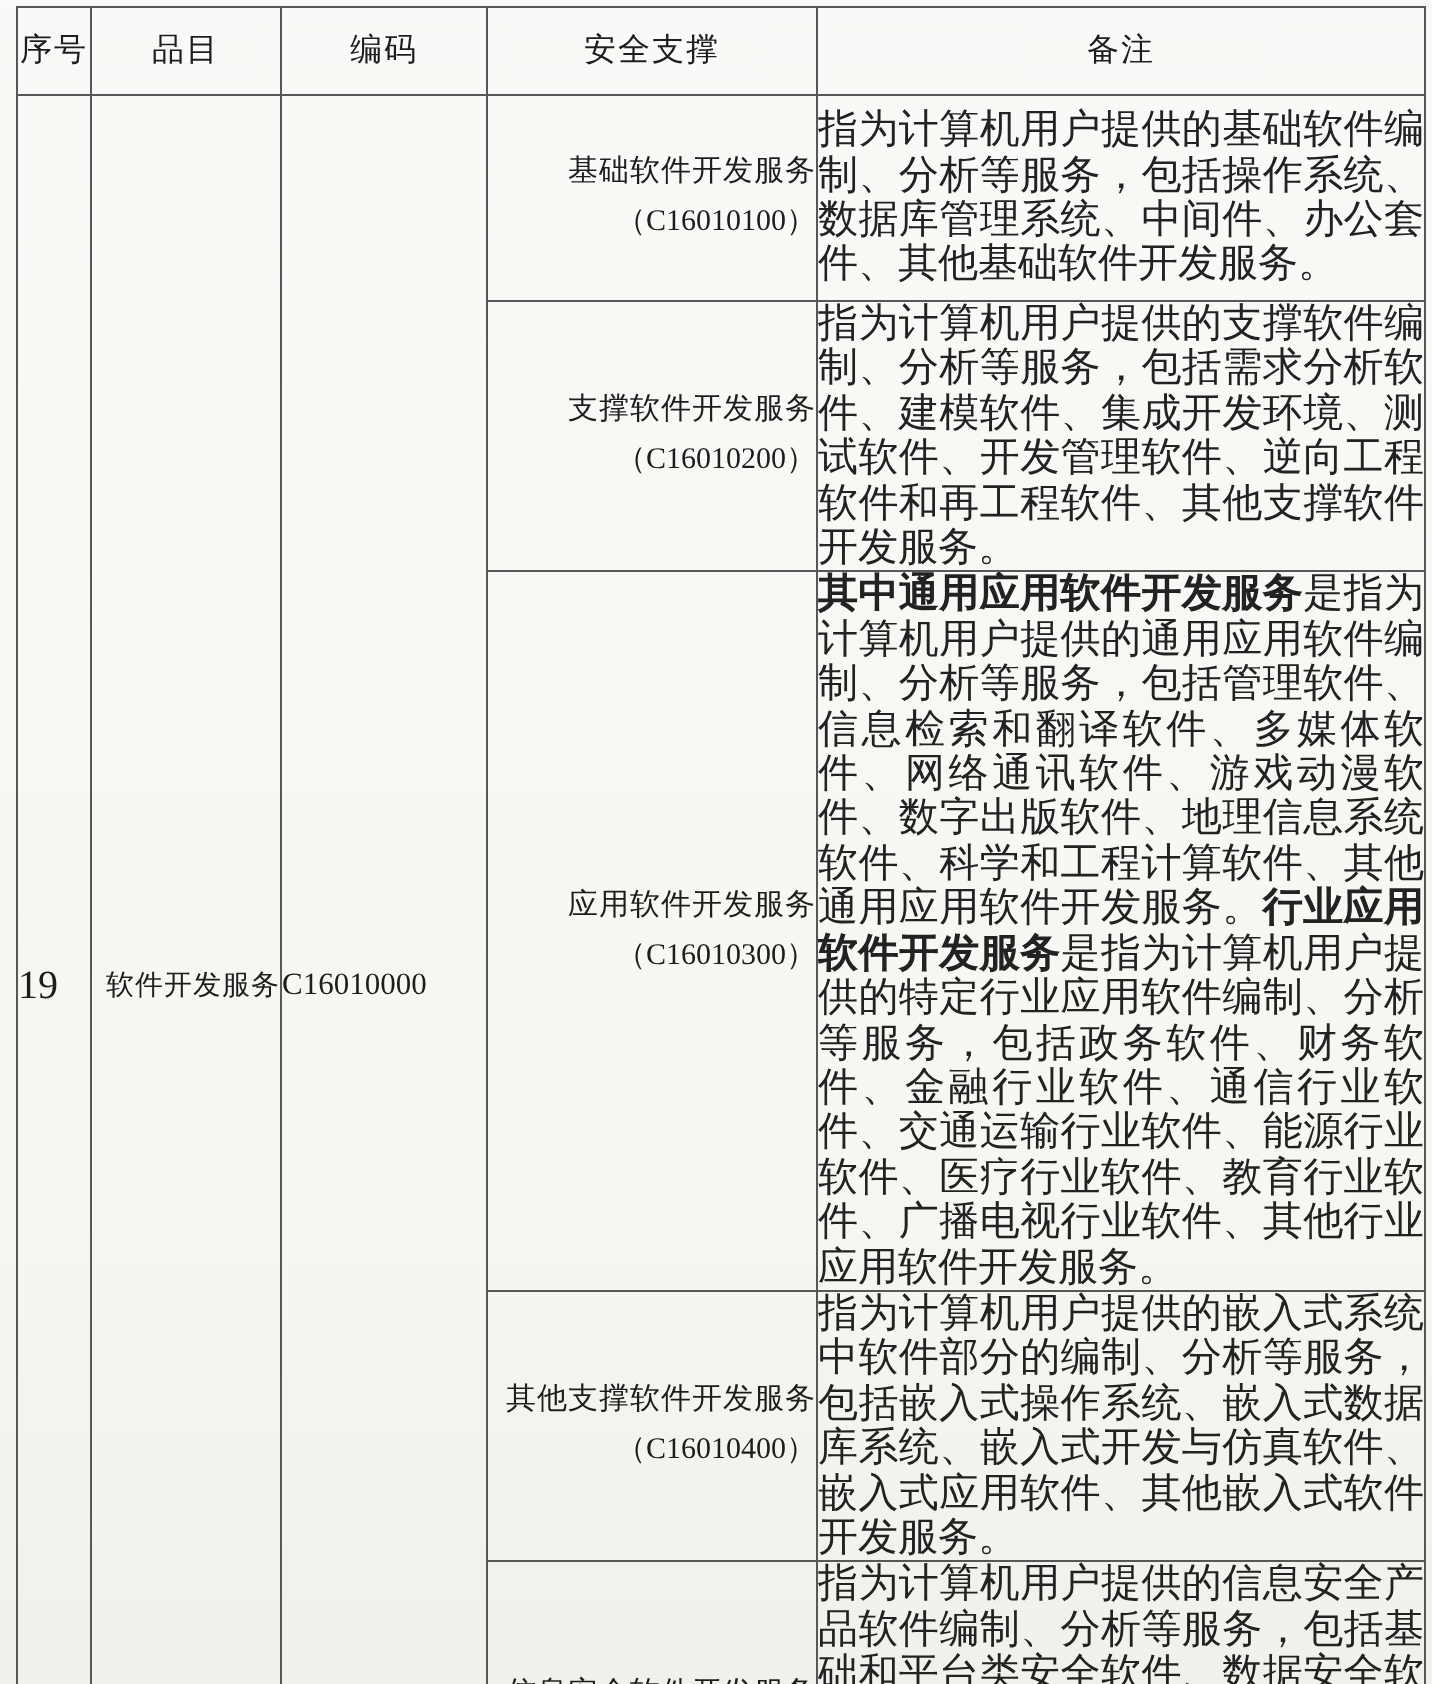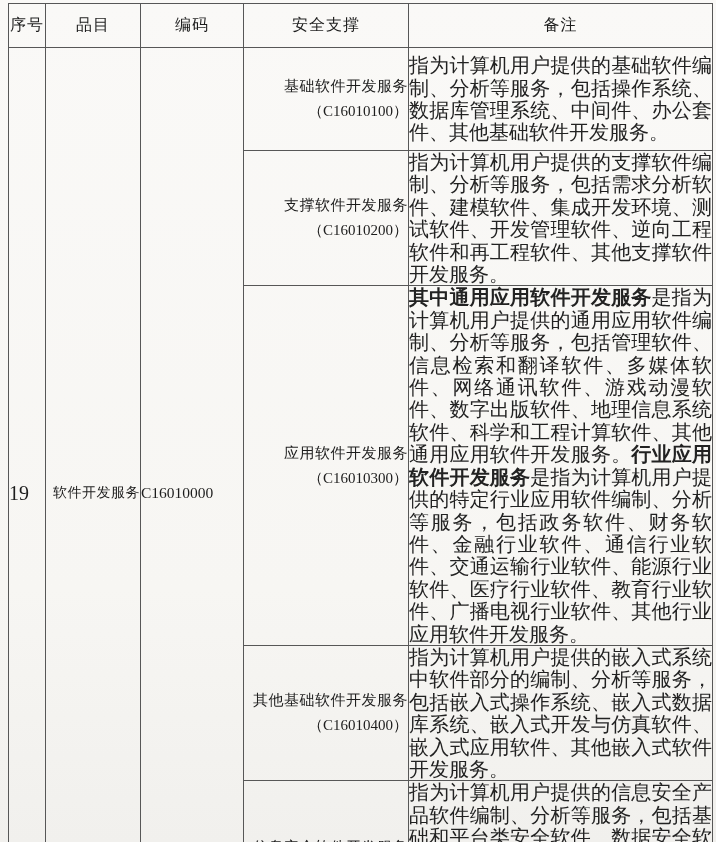--- a/index.html
+++ b/index.html
@@ -98,21 +98,21 @@
       </tr>
       <tr class="h3">
         <td class="c-sub">
           <div class="sub-name">应用软件开发服务</div>
           <div class="sub-code">（C16010300）</div>
         </td>
         <td class="c-remark"><b>其中通用应用软件开发服务</b><span>是指为计算机用户提供的通用应用软件编制、分析等服务，包括管理软件、信息检索和翻译软件、多媒体软件、网络通讯软件、游戏动漫软件、数字出版软件、地理信息系统软件、科学和工程计算软件、其他通用应用软件开发服务。</span><b>行业应用软件开发服务</b><span>是指为计算机用户提供的特定行业应用软件编制、分析等服务，包括政务软件、财务软件、金融行业软件、通信行业软件、交通运输行业软件、能源行业软件、医疗行业软件、教育行业软件、广播电视行业软件、其他行业应用软件开发服务。</span></td>
       </tr>
       <tr class="h4">
         <td class="c-sub">
-          <div class="sub-name">其他基础软件开发服务</div>
+          <div class="sub-name">其他支撑软件开发服务</div>
           <div class="sub-code">（C16010400）</div>
         </td>
         <td class="c-remark"><span>指为计算机用户提供的嵌入式系统中软件部分的编制、分析等服务，包括嵌入式操作系统、嵌入式数据库系统、嵌入式开发与仿真软件、嵌入式应用软件、其他嵌入式软件开发服务。</span></td>
       </tr>
       <tr class="h5">
         <td class="c-sub">
           <div class="sub-name">信息安全软件开发服务</div>
           <div class="sub-code">（C16010500）</div>
         </td>
         <td class="c-remark"><span>指为计算机用户提供的信息安全产品软件编制、分析等服务，包括基础和平台类安全软件、数据安全软件、网络与边界安全软件、专用安全软件、安全测试评估软件、安全应用软件、安全支撑、安全管理软件、其他信息安全软件开发服务。</span></td>

